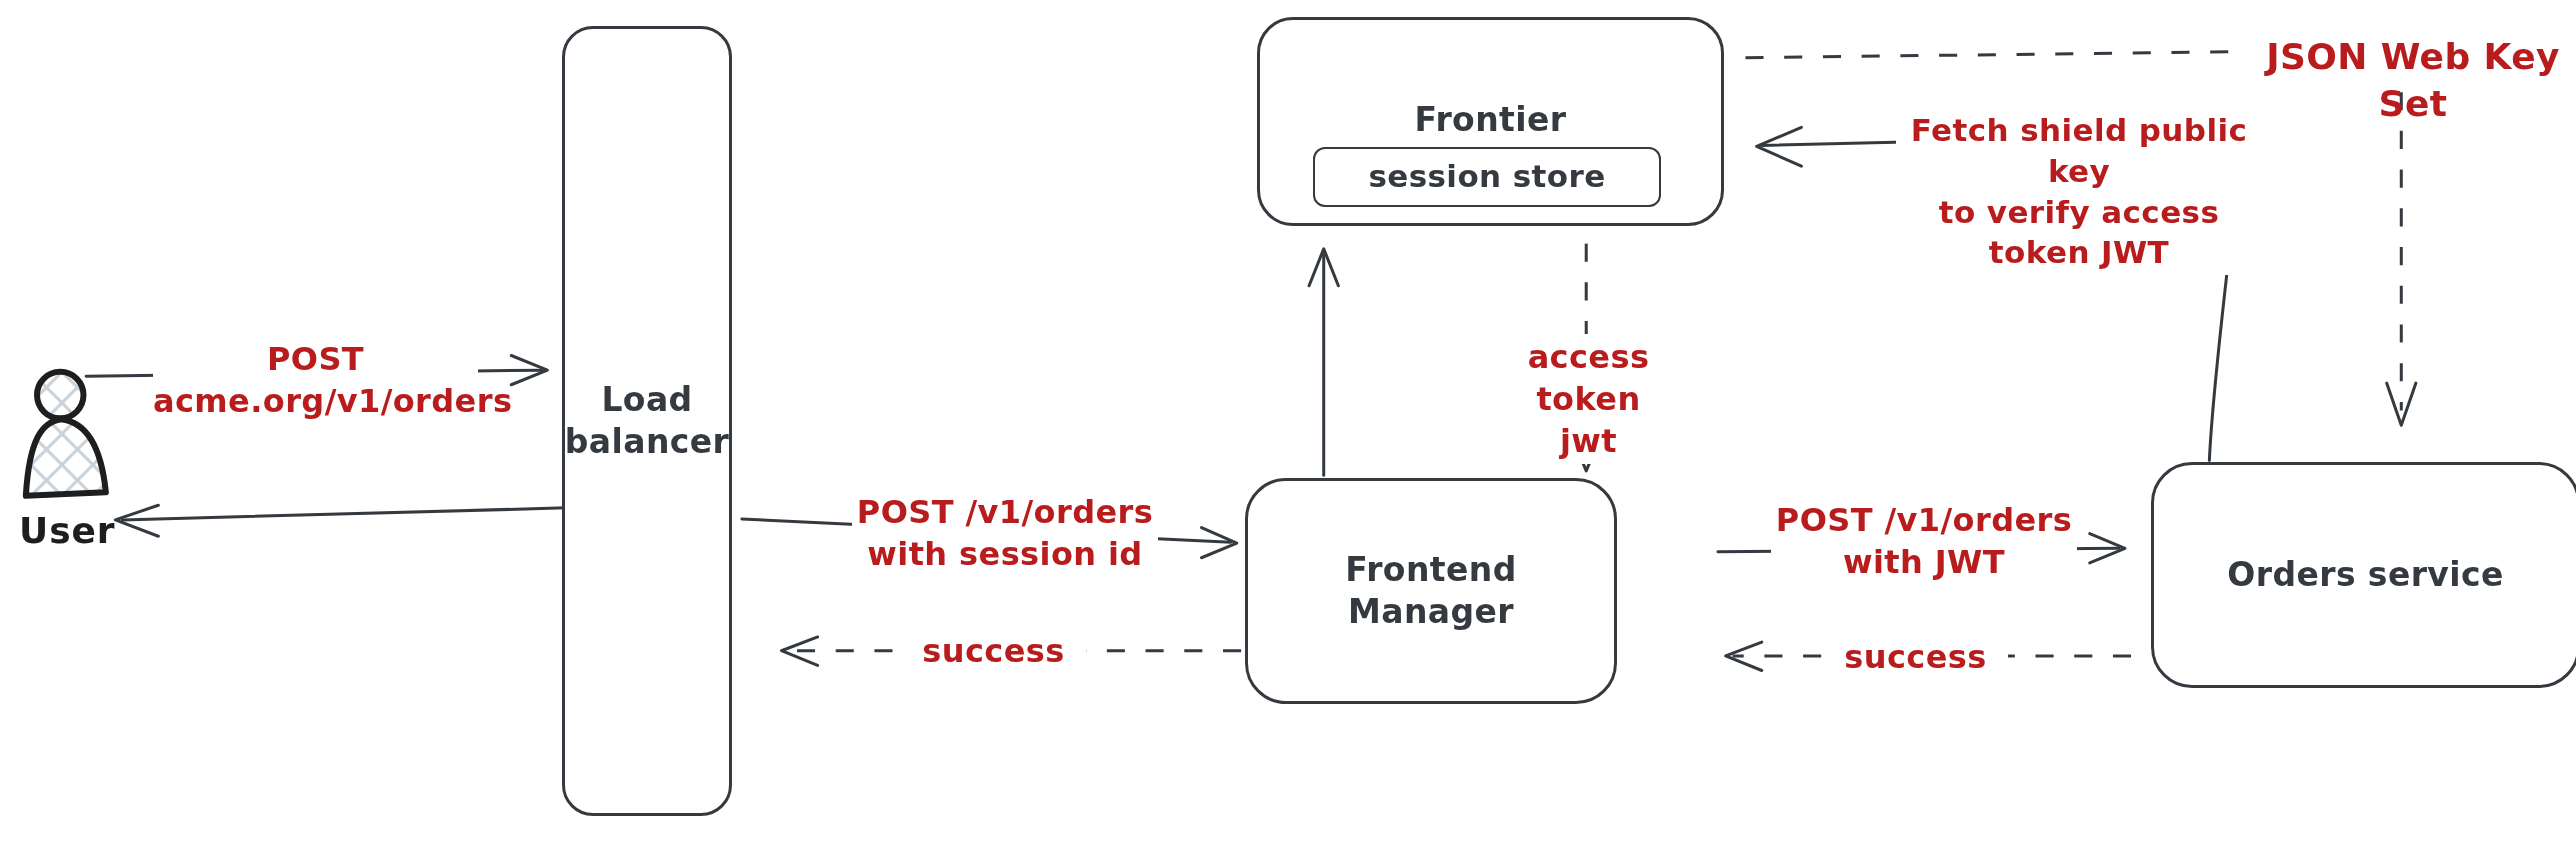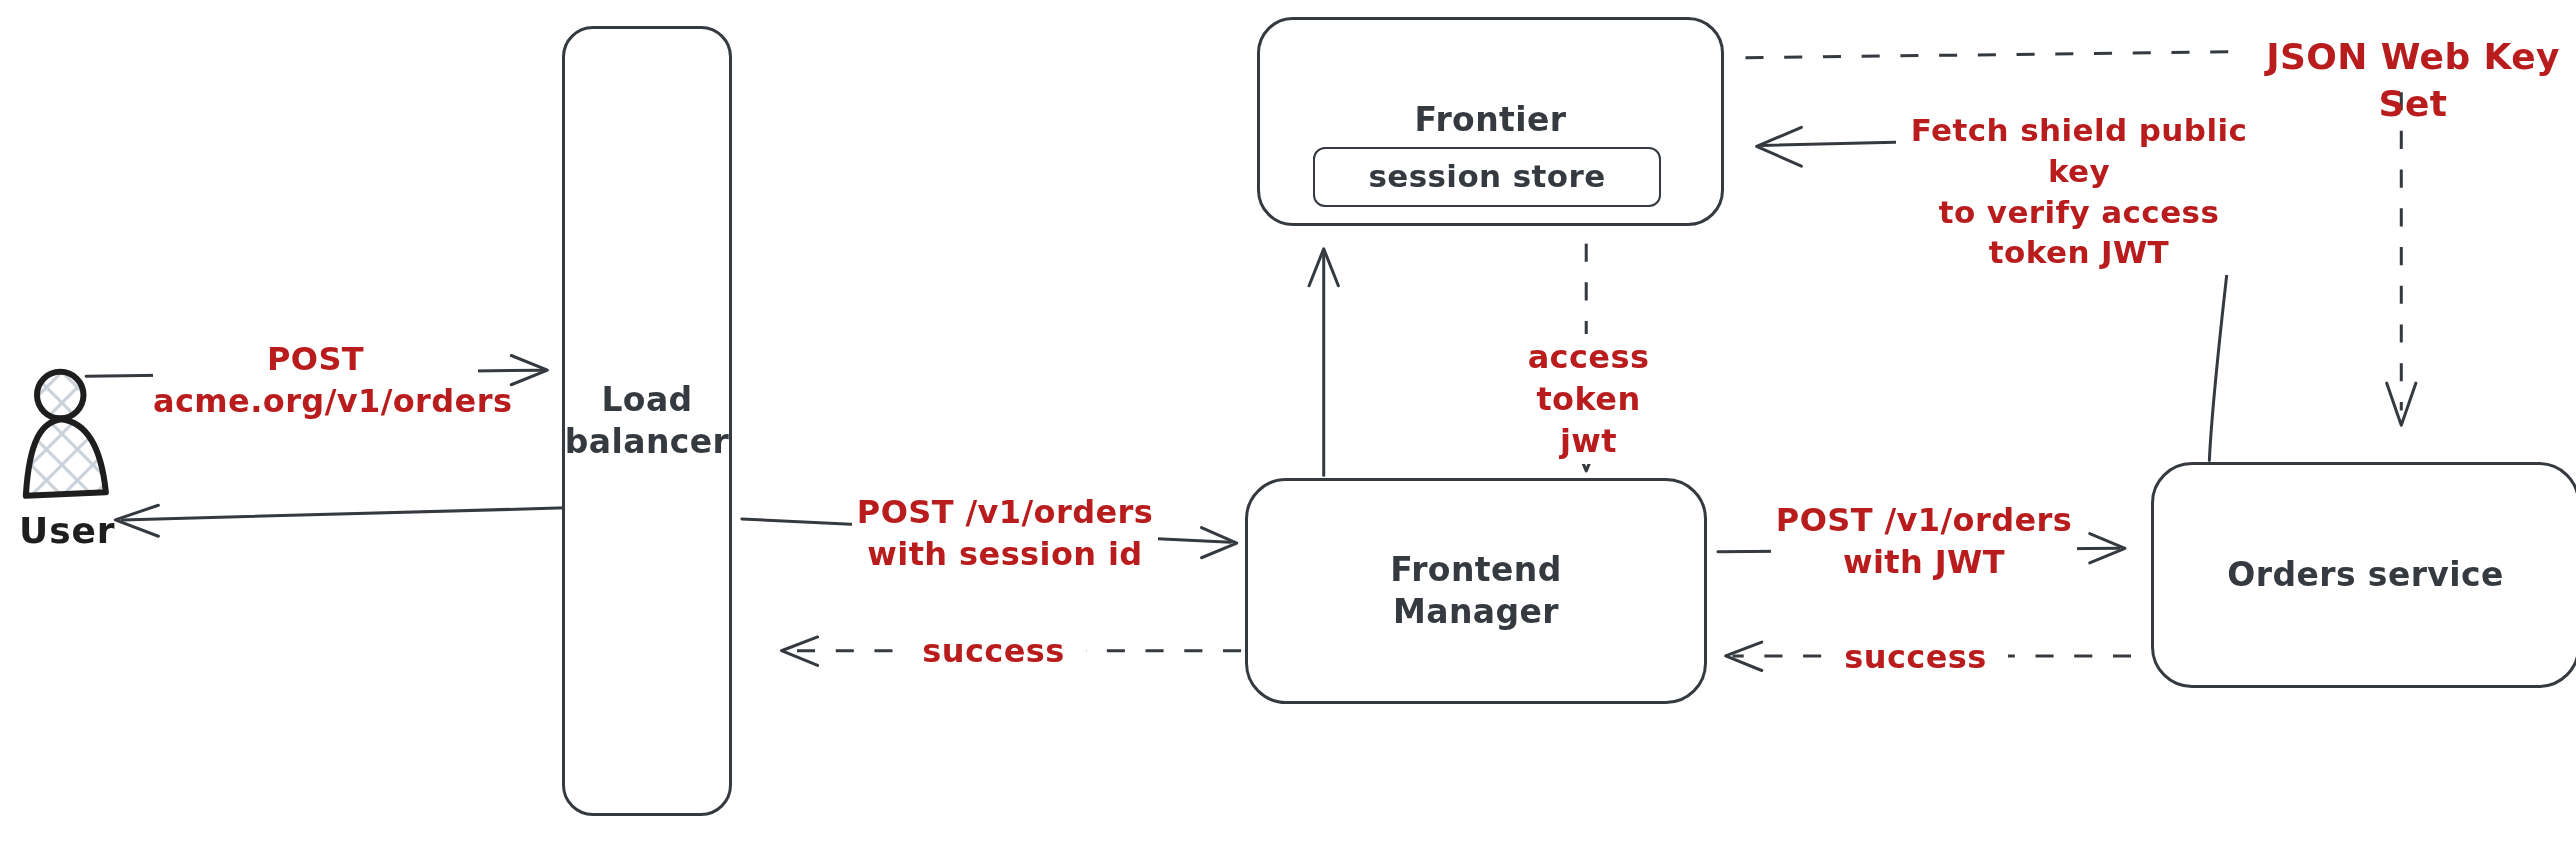--- a/index.html
+++ b/index.html
@@ -145,21 +145,21 @@
 balancer</div>
   </div>
 
   <div class="node-box" style="left:1257px; top:17px; width:467px; height:209px; border-radius:36px; align-items:flex-start;">
     <div class="node-label" style="position:absolute; top:79px; left:0; right:0;">Frontier</div>
     <div class="node-box" style="left:53px; top:127px; width:348px; height:60px; border-radius:12px; border-width:2.6px;">
       <div class="node-label" style="font-size:31px;">session store</div>
     </div>
   </div>
 
-  <div class="node-box" style="left:1245px; top:478px; width:462px; height:226px;">
+  <div class="node-box" style="left:1245px; top:478px; width:372px; height:226px;">
     <div class="node-label">Frontend
 Manager</div>
   </div>
 
   <div class="node-box" style="left:2135px; top:462px; width:429px; height:226px;margin-left:16px;">
     <div class="node-label">Orders service</div>
   </div>
 
   <div class="user-label" style="left:19px; top:510px;">User</div>
 

